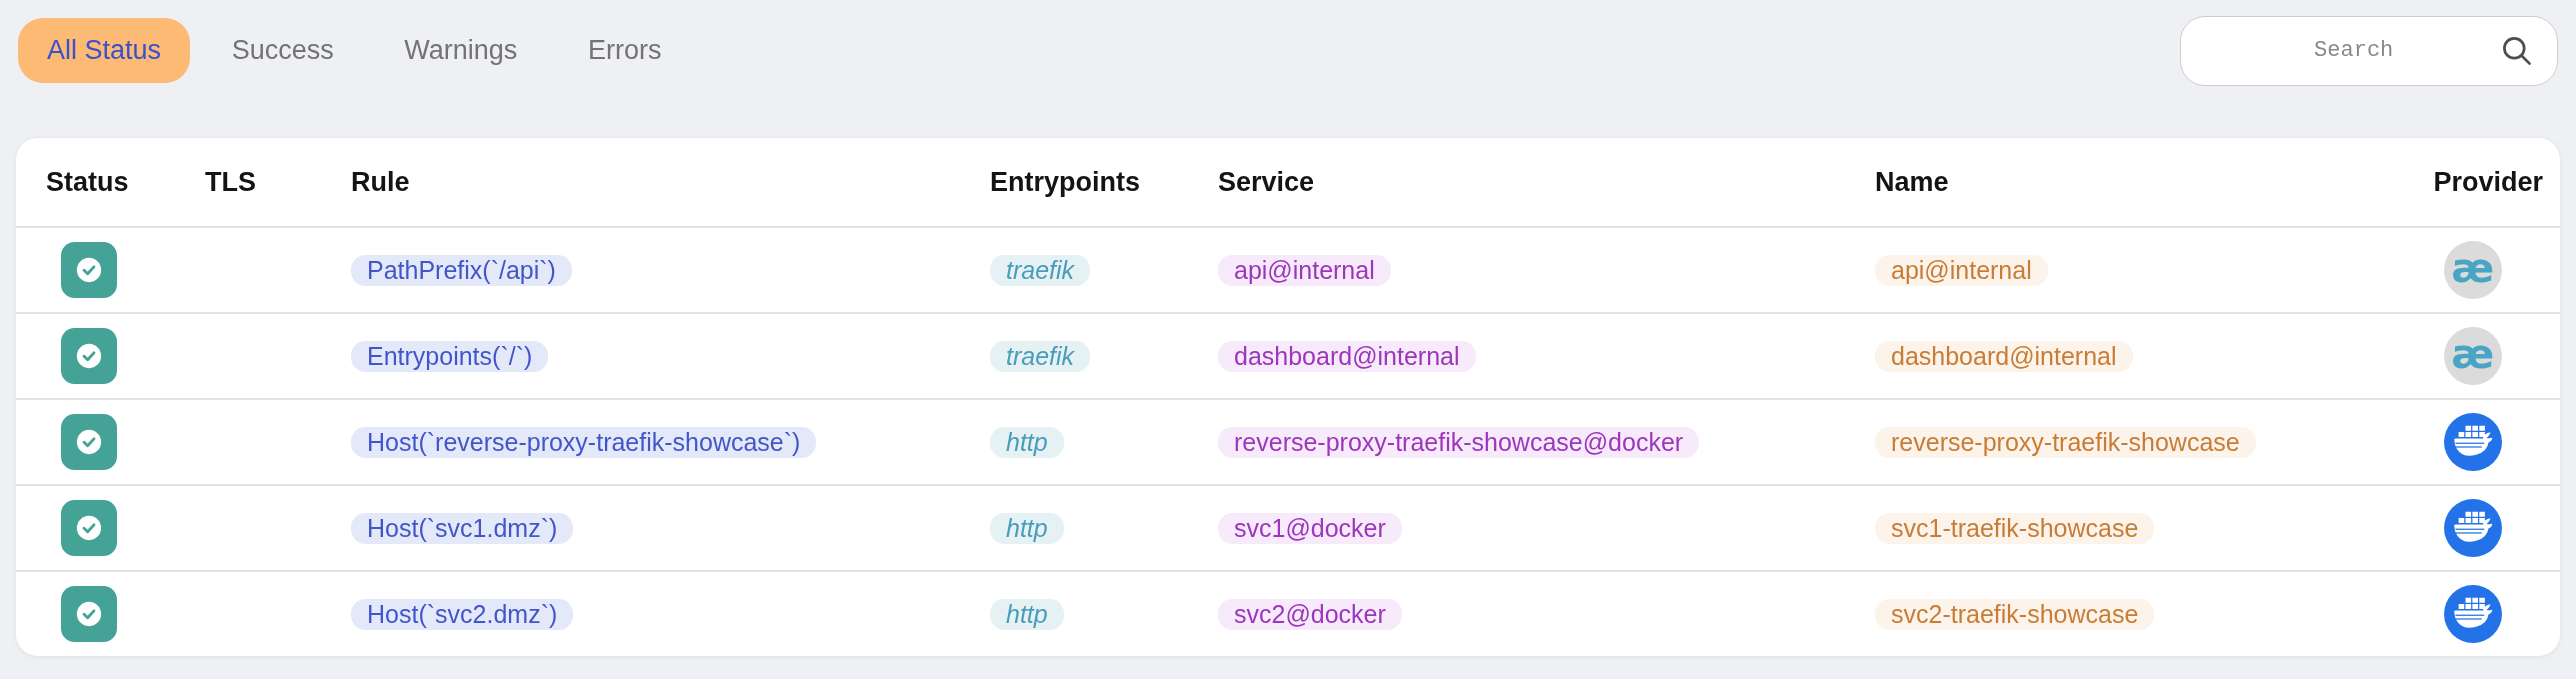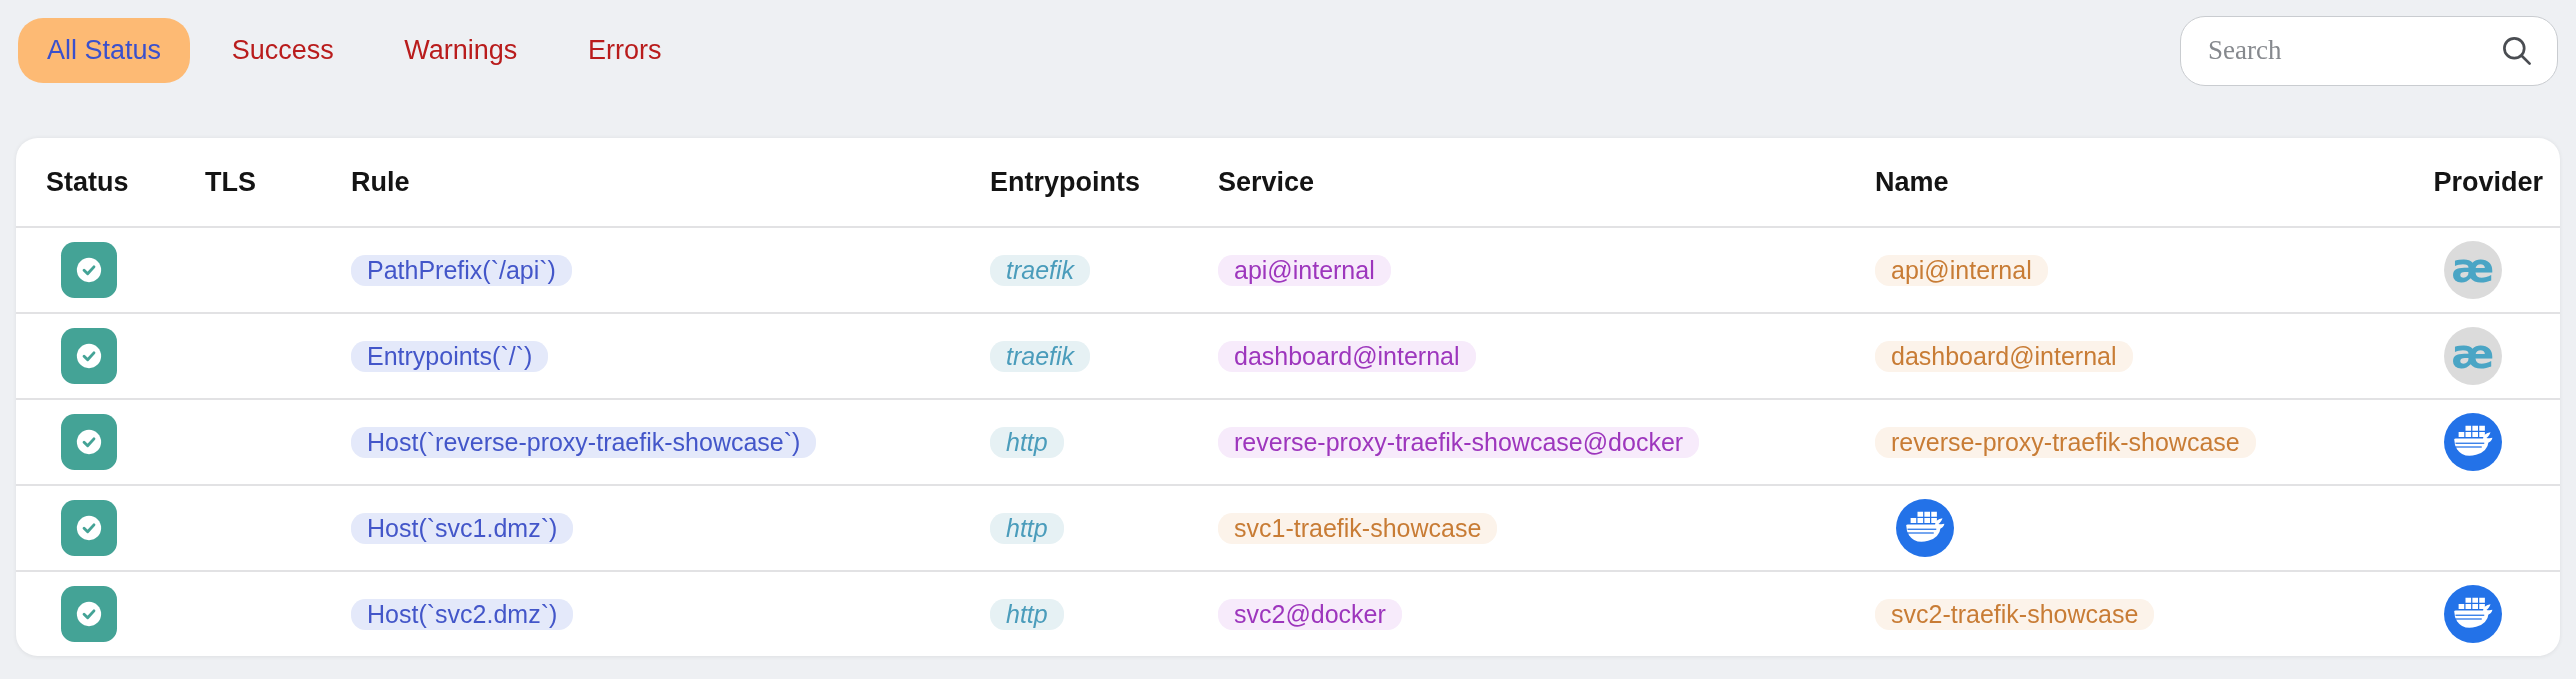--- a/index.html
+++ b/index.html
@@ -15,21 +15,21 @@
   .topbar {
     position: absolute;
     left: 18px; right: 18px; top: 12.6px;
     height: 76px;
     display: flex;
     align-items: center;
   }
   .tabs { display: flex; align-items: center; gap: 12.6px; }
   .tab {
     font-size: 27px;
-    color: #b91c1c;
+    color: #737373;
     padding: 17px 29px;
     border-radius: 25px;
     cursor: pointer;
     white-space: nowrap;
   }
   .tab.active {
     background: #fdba74;
     color: #3a50cd;
   }
   .search-wrap {
@@ -40,25 +40,26 @@
     border: 1.8px solid #c9ccd0;
     border-radius: 25px;
     display: flex;
     align-items: center;
     padding: 0 21.6px 0 27px;
   }
   .search-input {
     flex: 1;
     border: none;
     outline: none;
-    font-size: 27px;
+    font-size: 22px;
     color: #333;
-    font-family: Liberation Serif, serif;
+    font-family: Liberation Mono, monospace;
     background: transparent;
     min-width: 0;
+    text-align: center;
   }
   .search-input::placeholder { color: #86898e; }
   .search-icon { width: 36px; height: 36px; flex: 0 0 auto; }
 
   
   .card {
     position: absolute;
     left: 16px; right: 16px; top: 138px;
     height: 518px;
     background: #ffffff;
@@ -281,20 +282,23 @@
       </div>
     </div>
     <div class="cell"></div>
     <div class="cell">
       <span class="pill pill-rule">Host(`svc1.dmz`)</span>
     </div>
     <div class="cell cell-entry">
           <span class="pill pill-entry">http</span>
         </div>
     <div class="cell">
+      <span class="pill pill-name">svc1@docker</span>
+    </div>
+    <div class="cell">
       <span class="pill pill-service">svc1-traefik-showcase</span>
     </div>
     <div class="cell cell-provider prov-docker">
 
       <div class="prov-circle docker-circle">
         <svg viewBox="0 0 64 54">
           <g fill="#ffffff">
             <rect x="20" y="1" width="9" height="8"></rect>
             <rect x="31" y="1" width="9" height="8"></rect>
             <rect x="42" y="1" width="9" height="8"></rect>

